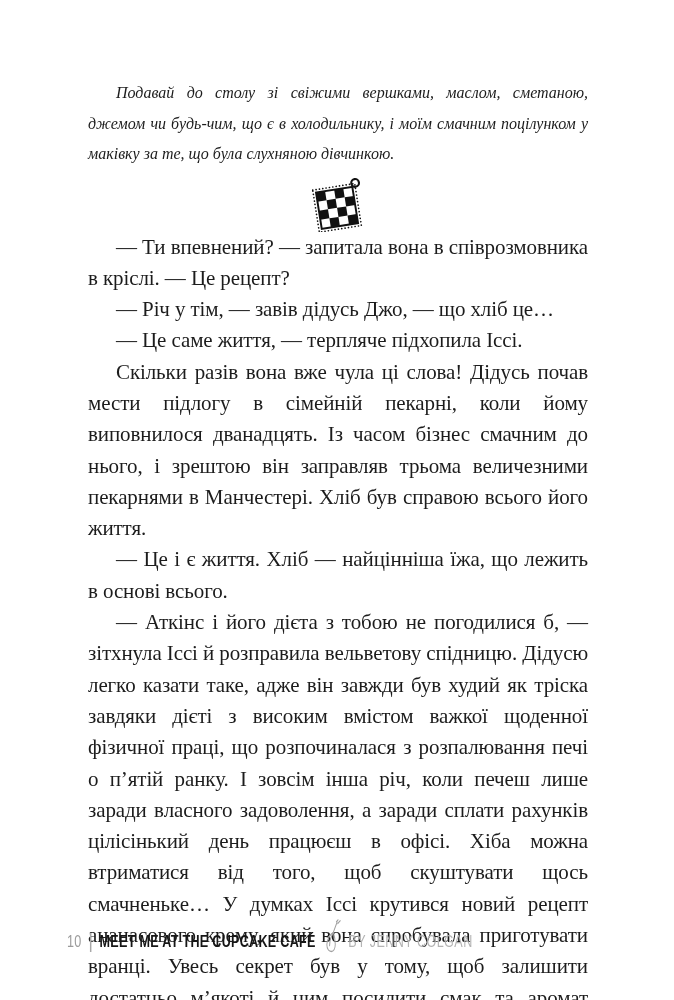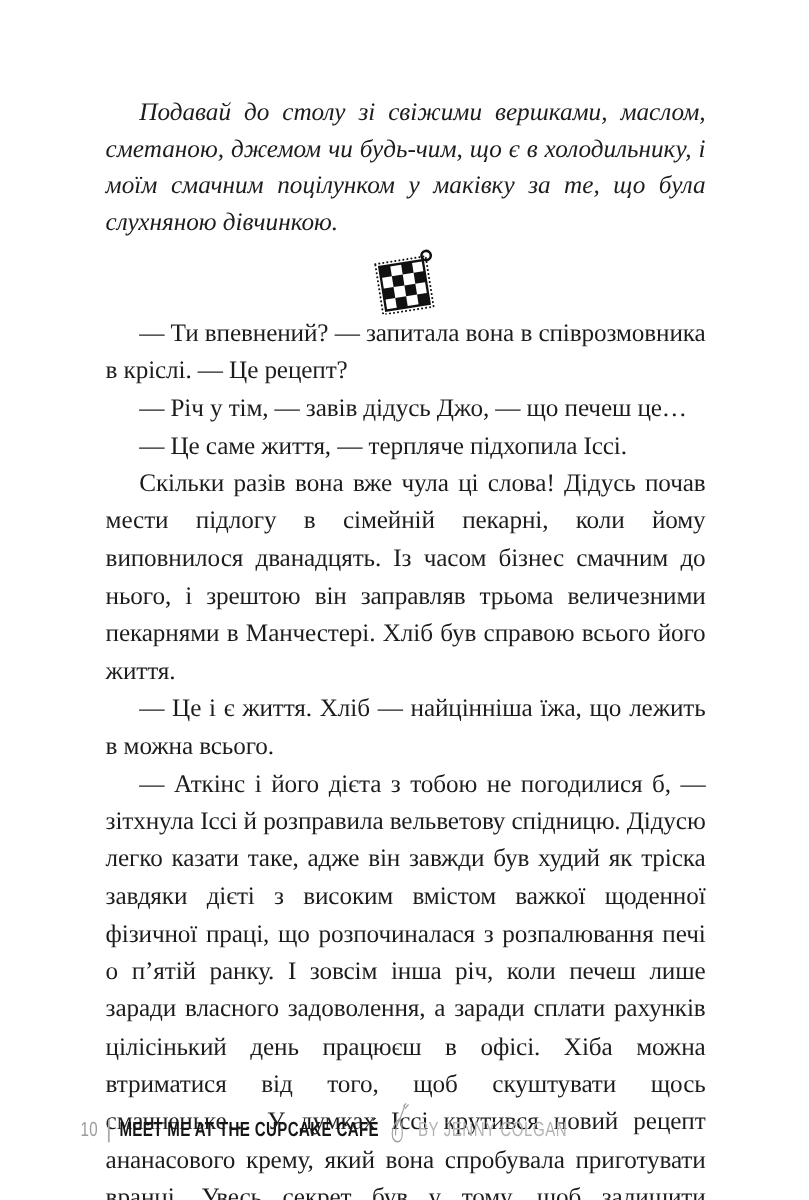--- a/index.html
+++ b/index.html
@@ -22,21 +22,21 @@
   }
   .content {
     position: absolute;
     left: 88px;
     top: 0;
     width: 500px;
   }
   .epigraph {
     margin: 78px 0 0 0;
     font-style: italic;
-    font-size: 21px;
+    font-size: 16px;
     line-height: 30.5px;
     text-align: justify;
     text-indent: 28px;
     hyphens: auto;
   }
   .ornament {
     text-align: center;
     height: 58px;
     margin: 4px 0 0 0;
   }
@@ -122,24 +122,24 @@
             <rect x="21.5" y="44.5" width="9.5" height="9.5"></rect>
             <rect x="40.5" y="44.5" width="9.5" height="9.5"></rect>
           </g>
         </g>
       </svg>
     </div>
 
     <div class="body-text">
 
         <p class="para indent" lang="uk">— Ти впевнений? — запитала вона в співрозмовника в кріслі. — Це рецепт?</p>
-        <p class="para indent" lang="uk">— Річ у тім, — завів дідусь Джо, — що печеш це…</p>
+        <p class="para indent" lang="uk">— Річ у тім, — завів дідусь Джо, — що хліб це…</p>
         <p class="para indent" lang="uk">— Це саме життя, — терпляче підхопила Іссі.</p>
         <p class="para indent" lang="uk">Скільки разів вона вже чула ці слова! Дідусь почав мести підлогу в сімейній пекарні, коли йому виповнилося дванадцять. Із часом бізнес смачним до нього, і зрештою він заправляв трьома величезними пекарнями в Манчестері. Хліб був справою всього його життя.</p>
-        <p class="para indent" lang="uk">— Це і є життя. Хліб — найцінніша їжа, що лежить в можна всього.</p>
+        <p class="para indent" lang="uk">— Це і є життя. Хліб — найцінніша їжа, що лежить в основі всього.</p>
         <p class="para indent" lang="uk">— Аткінс і його дієта з тобою не погодилися б, — зітхнула Іссі й розправила вельветову спідницю. Дідусю легко казати таке, адже він завжди був худий як тріска завдяки дієті з високим вмістом важкої щоденної фізичної праці, що розпочиналася з розпалювання печі о п’ятій ранку. І зовсім інша річ, коли печеш лише заради власного задоволення, а заради сплати рахунків цілісінький день працюєш в офісі. Хіба можна втриматися від того, щоб скуштувати щось смачненьке… У думках Іссі крутився новий рецепт ананасового крему, який вона спробувала приготувати вранці. Увесь секрет був у тому, щоб залишити достатньо м’якоті й цим посилити смак та аромат крему, але водночас не переборщити, бо інак-</p>
       </div>
 
   </div>
 
   <div class="footer">
     <span class="f-num">10</span>
     <span class="f-bar"></span>
     <span class="f-title">MEET ME AT THE CUPCAKE CAFÉ</span>
     <span class="f-icon">

